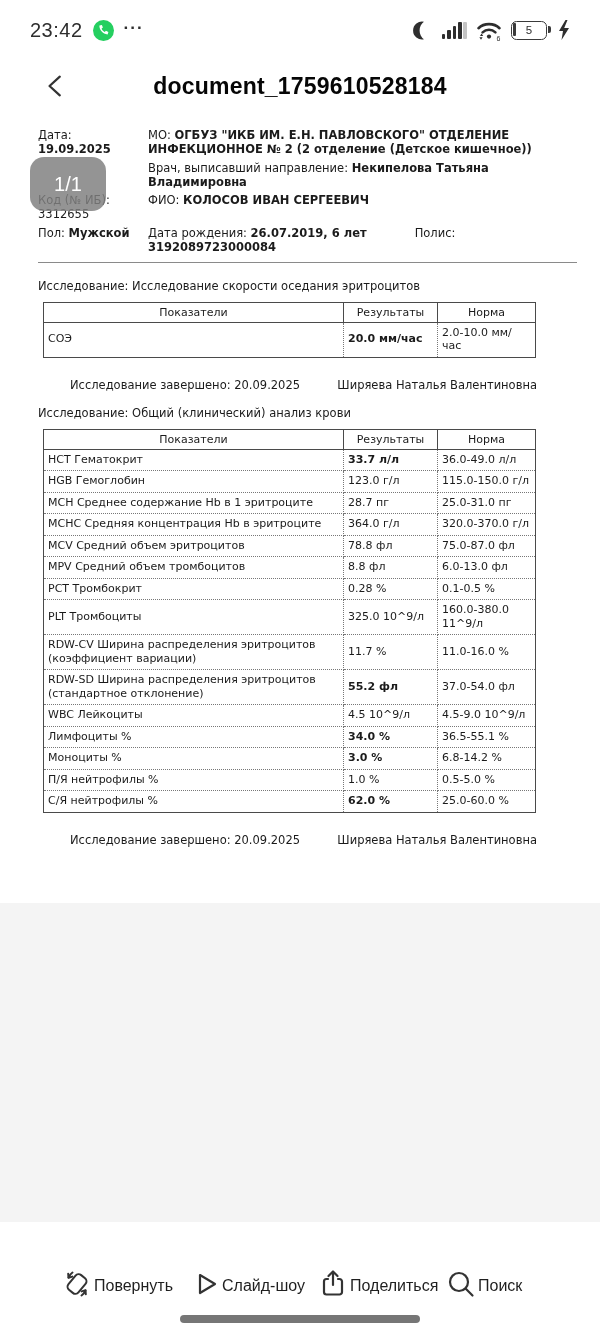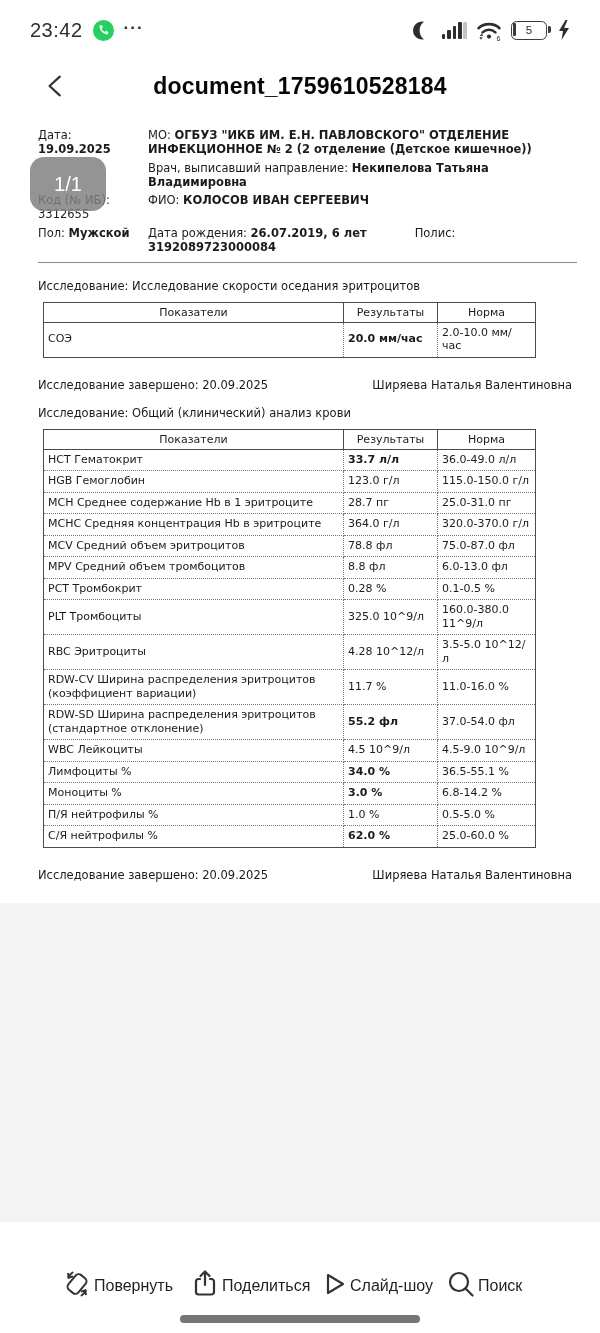--- a/index.html
+++ b/index.html
@@ -63,21 +63,21 @@
   }
   table.rtab td {
     border:1px dotted #777; padding:3px 4px 4px 4px; vertical-align:middle;
     line-height:13.5px; word-wrap:break-word;
   }
   td.res-bold { font-weight:bold; }
   .col-name { width:300px; } .col-res { width:94px; } .col-norm { width:98px; }
 
   .completed-line {
     display:flex; justify-content:space-between;
-    padding:20px 28px 0 38px; line-height:14px;
+    padding:20px 63px 0 38px; line-height:14px;margin-left:32px;
   }
 
   
   .backdrop { position:absolute; top:903px; left:0; width:600px; height:319px; background:#f4f4f4; }
   .toolbar {
     position:absolute; top:1222px; left:0; width:600px; height:111px; background:#fff;
     display:flex; justify-content:center; gap:32px; padding-top:12px;
   }
   .tb-item { display:flex; flex-direction:row; align-items:center; width:96px; cursor:pointer; }
   .tb-item .ticon { height:34px; display:flex; align-items:center; justify-content:center; }
@@ -266,25 +266,20 @@
             <td>PCT Тромбокрит</td>
             <td>0.28 %</td>
             <td>0.1-0.5 %</td>
           </tr>
           <tr>
             <td>PLT Тромбоциты</td>
             <td>325.0 10^9/л</td>
             <td>160.0-380.0 11^9/л</td>
           </tr>
           <tr>
-            <td>RBC Эритроциты</td>
-            <td>4.28 10^12/л</td>
-            <td>3.5-5.0 10^12/л</td>
-          </tr>
-          <tr>
             <td>RDW-CV Ширина распределения эритроцитов (коэффициент вариации)</td>
             <td>11.7 %</td>
             <td>11.0-16.0 %</td>
           </tr>
           <tr>
             <td>RDW-SD Ширина распределения эритроцитов (стандартное отклонение)</td>
             <td class="res-bold">55.2 фл</td>
             <td>37.0-54.0 фл</td>
           </tr>
           <tr>
@@ -334,34 +329,34 @@
           <path d="M8.2 6.8 L8.5 10.8 L12.3 9.6" fill="none" stroke="#333" stroke-width="2" stroke-linecap="round" stroke-linejoin="round"></path>
           <path d="M25.5 23.5 A 11.5 11.5 0 0 1 21.5 28.5" fill="none" stroke="#333" stroke-width="2" stroke-linecap="round"></path>
           <path d="M25.8 27.2 L25.5 23.2 L21.7 24.4" fill="none" stroke="#333" stroke-width="2" stroke-linecap="round" stroke-linejoin="round"></path>
         </svg>
       </span>
       <span class="tb-label">Повернуть</span>
     </div>
     <div class="tb-item">
       <span class="ticon">
         <svg width="34" height="34" viewBox="0 0 34 34">
+          <path d="M12 8 L27 17 L12 26 Z" fill="none" stroke="#333" stroke-width="2.2" stroke-linejoin="round"></path>
+        </svg>
+      </span>
+      <span class="tb-label">Слайд-шоу</span>
+    </div>
+    <div class="tb-item">
+      <span class="ticon">
+        <svg width="34" height="34" viewBox="0 0 34 34">
           <path d="M12 12 H10.5 A 2.5 2.5 0 0 0 8 14.5 V 25 A 2.5 2.5 0 0 0 10.5 27.5 H 23.5 A 2.5 2.5 0 0 0 26 25 V 14.5 A 2.5 2.5 0 0 0 23.5 12 H 22" fill="none" stroke="#333" stroke-width="2.2" stroke-linecap="round"></path>
           <line x1="17" y1="18" x2="17" y2="5" stroke="#333" stroke-width="2.2" stroke-linecap="round"></line>
           <path d="M12.5 9 L17 4.5 L21.5 9" fill="none" stroke="#333" stroke-width="2.2" stroke-linecap="round" stroke-linejoin="round"></path>
         </svg>
       </span>
       <span class="tb-label">Поделиться</span>
-    </div>
-    <div class="tb-item">
-      <span class="ticon">
-        <svg width="34" height="34" viewBox="0 0 34 34">
-          <path d="M12 8 L27 17 L12 26 Z" fill="none" stroke="#333" stroke-width="2.2" stroke-linejoin="round"></path>
-        </svg>
-      </span>
-      <span class="tb-label">Слайд-шоу</span>
     </div>
     <div class="tb-item">
       <span class="ticon">
         <svg width="34" height="34" viewBox="0 0 34 34">
           <circle cx="15" cy="15" r="9" fill="none" stroke="#333" stroke-width="2.2"></circle>
           <line x1="21.8" y1="21.8" x2="28.5" y2="28.5" stroke="#333" stroke-width="2.2" stroke-linecap="round"></line>
         </svg>
       </span>
       <span class="tb-label">Поиск</span>
     </div>

